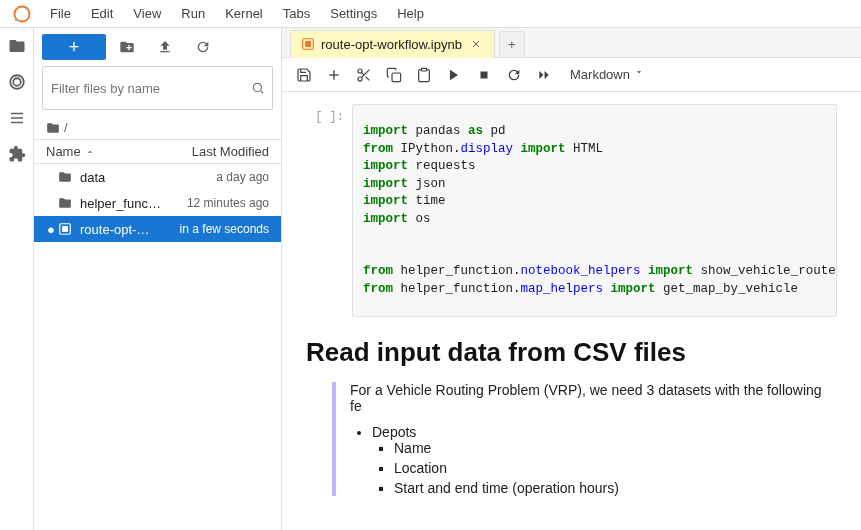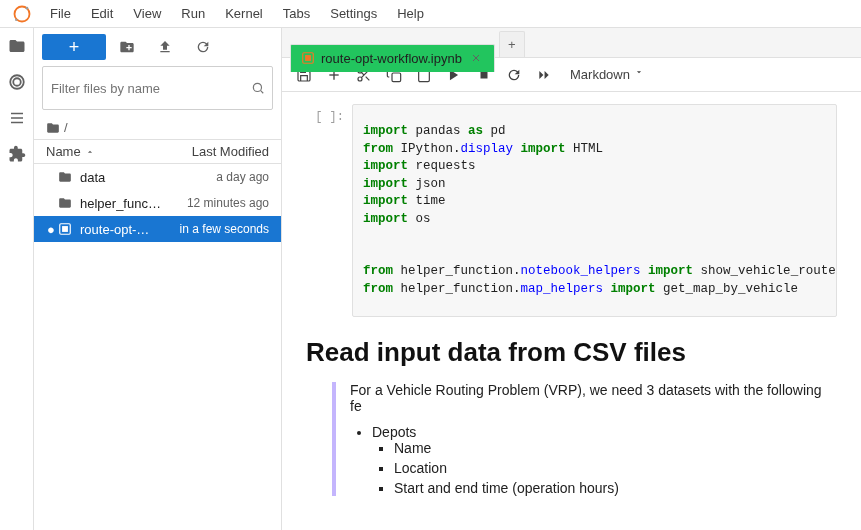--- a/index.html
+++ b/index.html
@@ -25,21 +25,21 @@
 .file-list { flex: 1; overflow: auto; }
 .file-row { display: flex; align-items: center; padding: 4px 12px; font-size: 13px; cursor: pointer; height: 26px; }
 .file-row.selected { background: #1976d2; color: #fff; }
 .file-row .ficon { width: 16px; margin-right: 6px; flex-shrink: 0; display: inline-flex; }
 .file-row .fname { flex: 1; white-space: nowrap; overflow: hidden; text-overflow: ellipsis; }
 .file-row .fmod { font-size: 12px; color: #616161; white-space: nowrap; padding-left: 6px; }
 .file-row.selected .fmod { color: #fff; }
 .file-row .dirty { width: 10px; text-align: center; margin-right: 2px; }
 .content { flex: 1; display: flex; flex-direction: column; overflow: hidden; }
 .tabbar { display: flex; align-items: center; height: 30px; border-bottom: 1px solid #e0e0e0; background: #f5f5f5; padding-left: 8px; }
-.tab { display: flex; align-items: center; height: 28px; padding: 0 10px; background: #22c55e; border: 1px solid #e0e0e0; border-bottom: none; border-top-left-radius: 2px; border-top-right-radius: 2px; font-size: 13px; gap: 6px; cursor: pointer; position: relative; top: 15px;}
+.tab { display: flex; align-items: center; height: 28px; padding: 0 10px; background: #fef9c3; border: 1px solid #e0e0e0; border-bottom: none; border-top-left-radius: 2px; border-top-right-radius: 2px; font-size: 13px; gap: 6px; cursor: pointer; position: relative; top: 1px;}
 .tab .nb-icon { width: 14px; height: 14px; }
 .tab-close { width: 16px; height: 16px; display: flex; align-items: center; justify-content: center; color: #616161; cursor: pointer; }
 .tab-add { width: 26px; height: 26px; display: flex; align-items: center; justify-content: center; cursor: pointer; color: #616161; margin-left: 4px; border: 1px solid #e0e0e0; border-bottom: none; background:#f0f0f0; border-top-left-radius: 2px; border-top-right-radius: 2px; position: relative; top: 1px;}
 .nb-toolbar { display: flex; align-items: center; height: 34px; border-bottom: 1px solid #e0e0e0; padding: 0 8px; gap: 2px; }
 .nbt { width: 28px; height: 28px; display: flex; align-items: center; justify-content: center; color: #424242; cursor: pointer; border-radius: 2px; }
 .cell-type { margin-left: 10px; font-size: 13px; color: #424242; display: flex; align-items: flex-start; gap: 4px; cursor: pointer; }
 .notebook { flex: 1; overflow: auto; padding: 12px 24px 24px 24px; }
 .nb-h2 { font-size: 26px; font-weight: 700; margin: 12px 0 14px 0; color: #111; }
 .cell { display: flex; margin-bottom: 20px; }
 .prompt { width: 46px; flex-shrink: 0; font-family: 'SFMono-Regular', Consolas, 'Liberation Mono', Menlo, monospace; font-size: 12px; color: #9e9e9e; text-align: right; padding-right: 8px; padding-top: 6px;}

